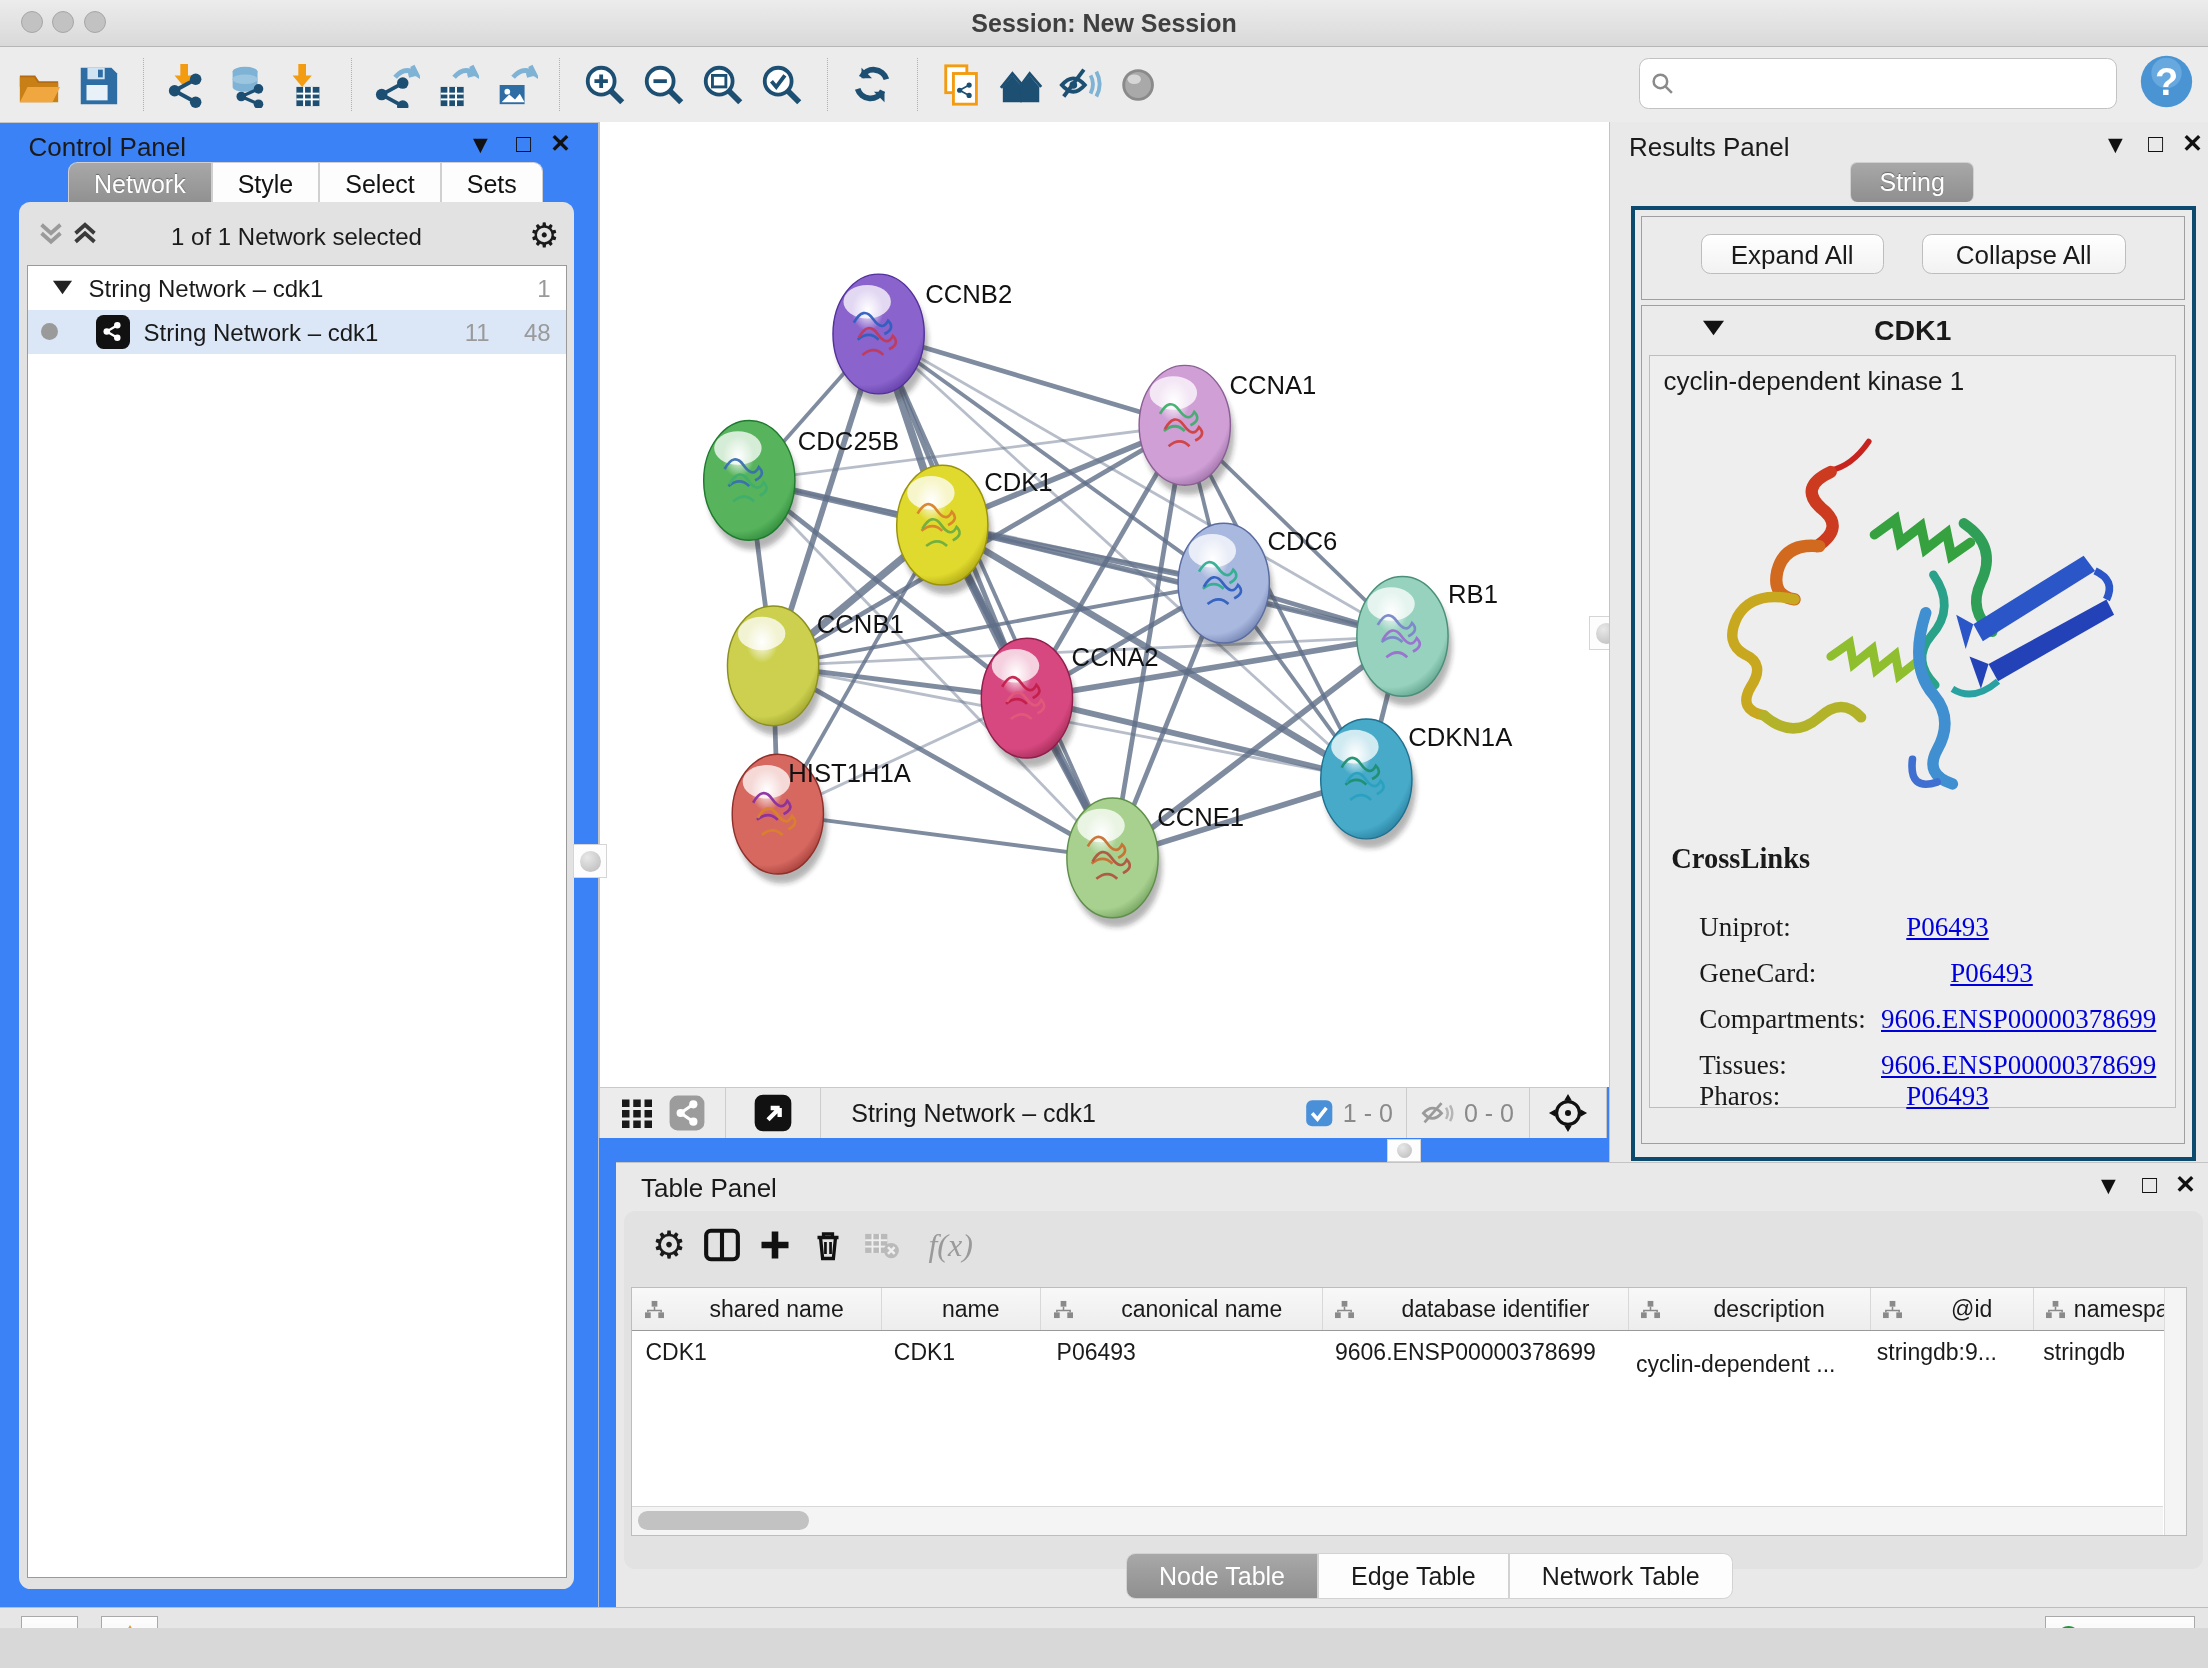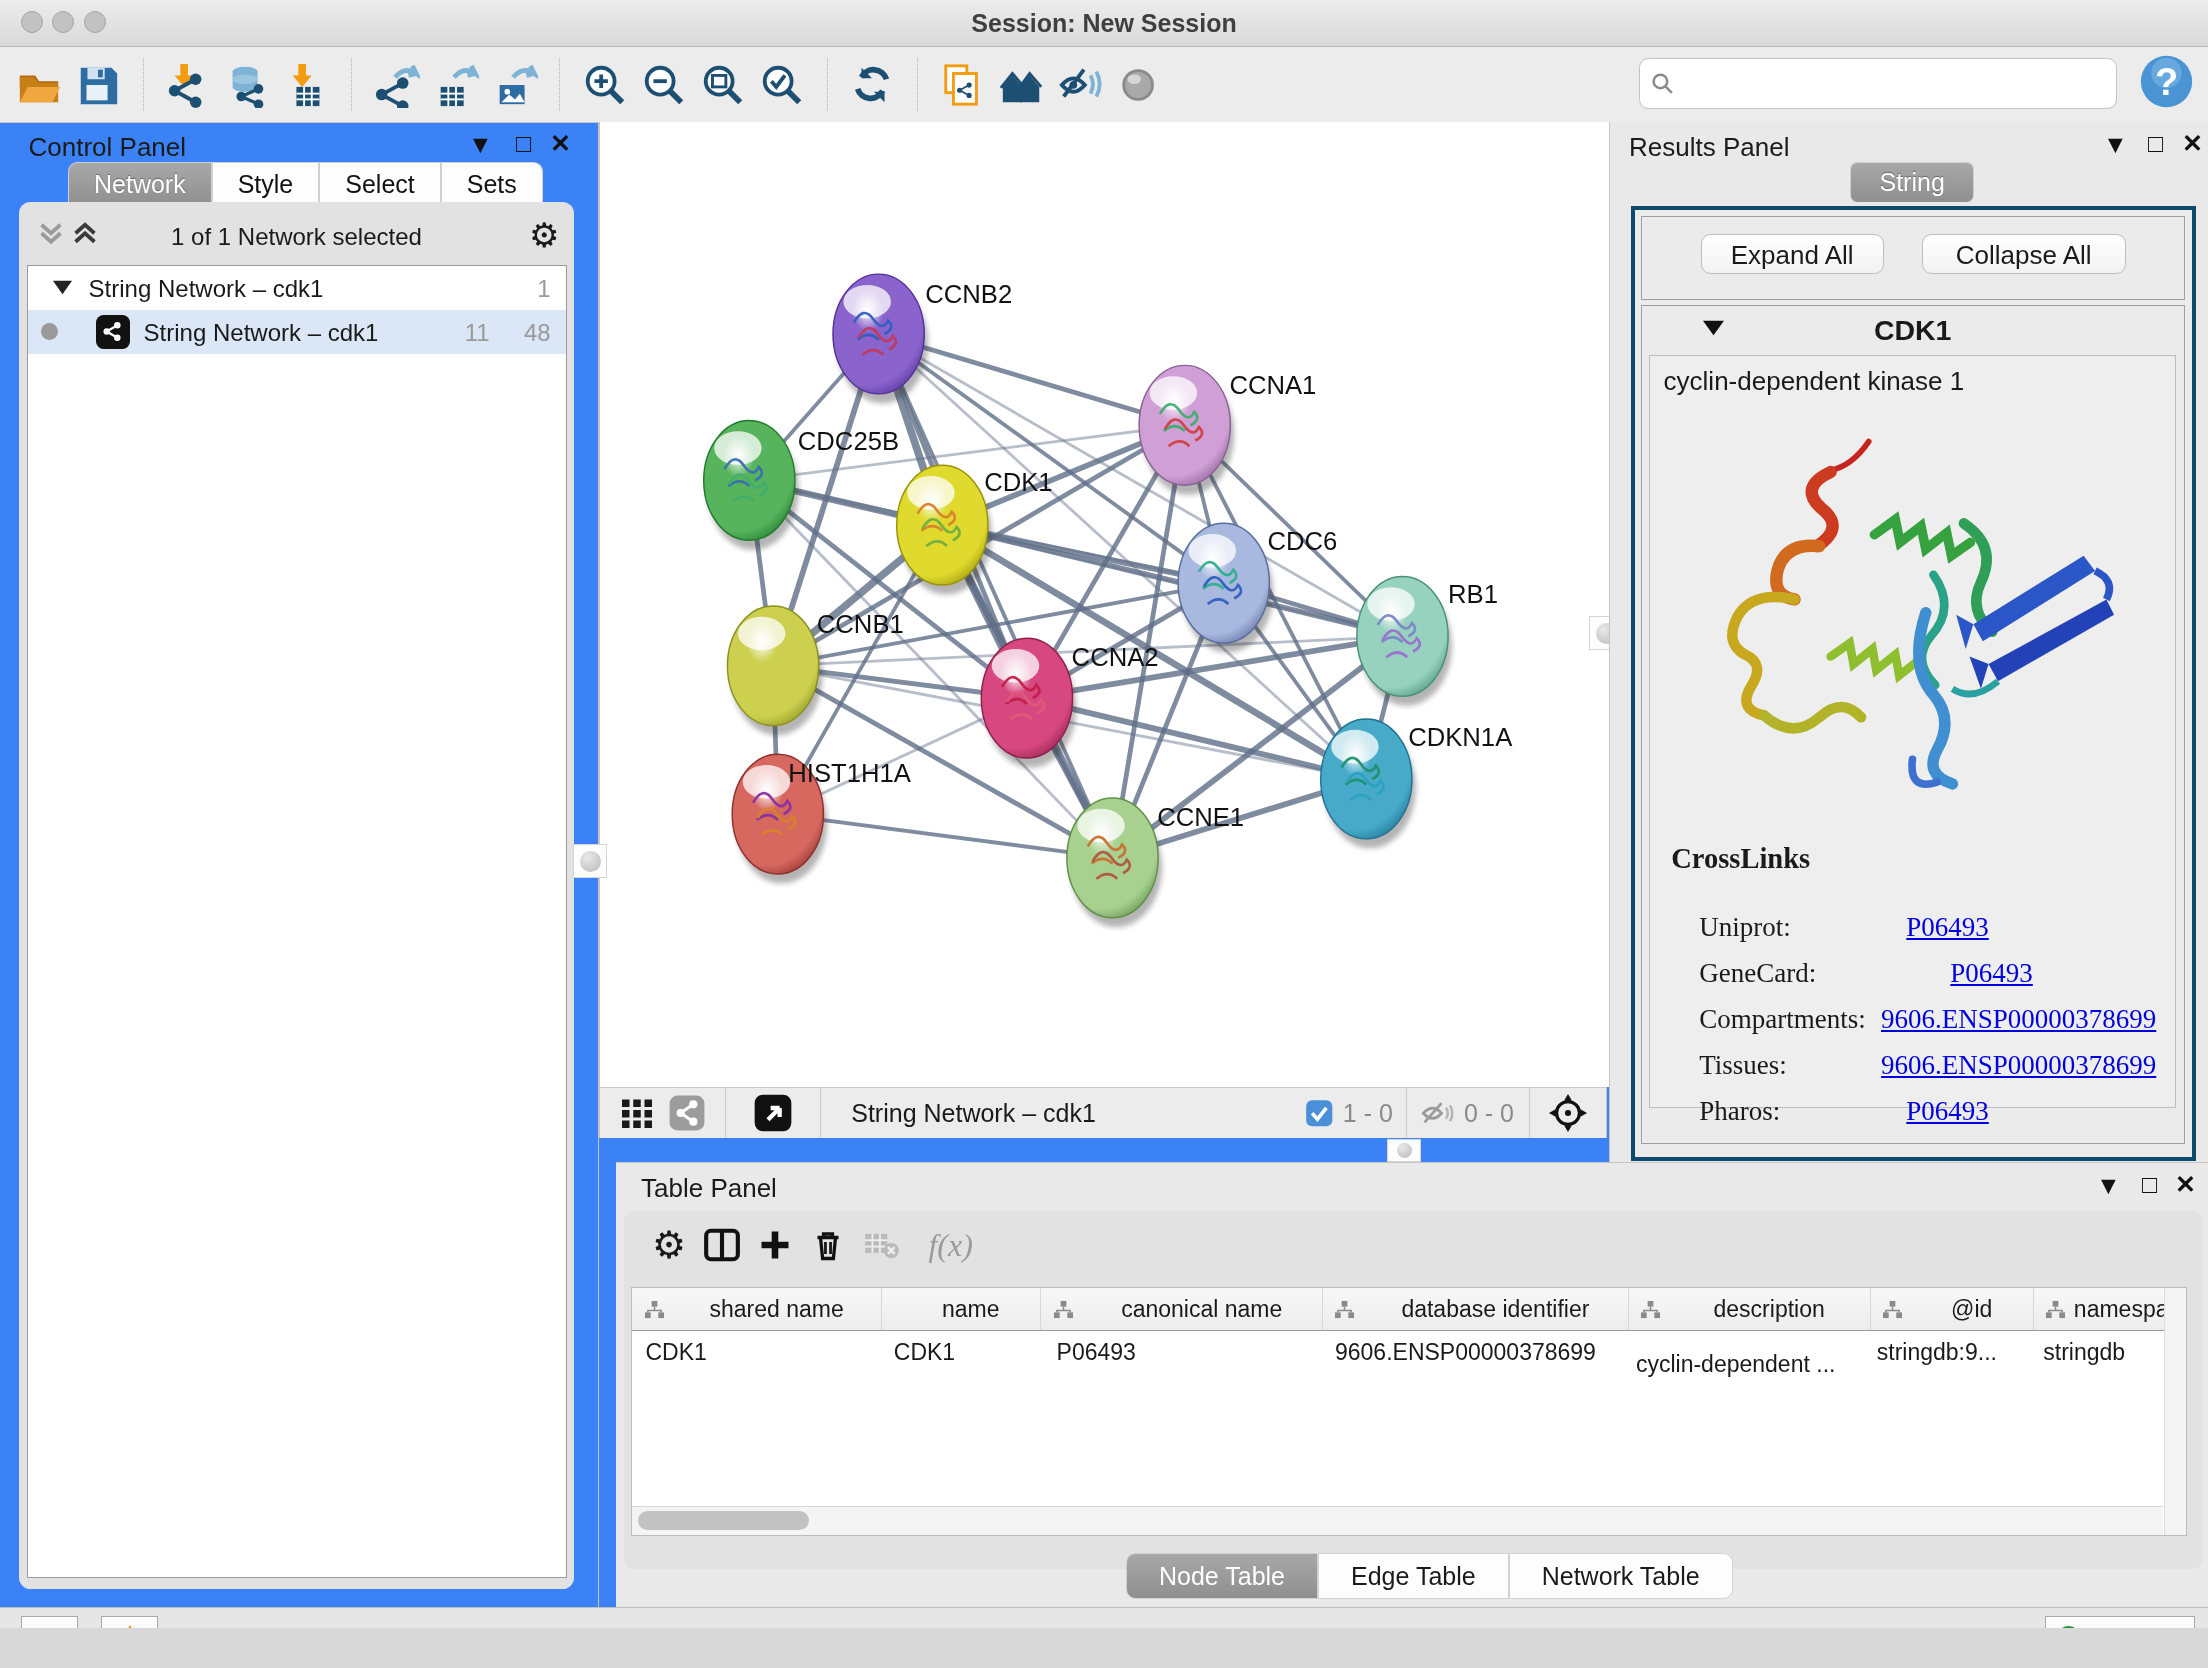--- a/index.html
+++ b/index.html
@@ -679,21 +679,21 @@
                 <a class="serif xl-label link" href="#">P06493</a>
               </div>
               <div style="display: flex; margin-bottom: 15px; gap: 44px;">
                 <span class="serif xl-label" style="width:207px">GeneCard:</span>
                 <a class="serif xl-label link" href="#">P06493</a>
               </div>
               <div style="display: flex; margin-bottom: 15px;">
                 <span class="serif xl-label" style="width:207px">Compartments:</span>
                 <a class="serif xl-label link" href="#">9606.ENSP00000378699</a>
               </div>
-              <div style="display: flex; margin-bottom: 15px;">
+              <div style="display: flex; ">
                 <span class="serif xl-label" style="width:207px">Tissues:</span>
                 <a class="serif xl-label link" href="#">9606.ENSP00000378699</a>
               </div>
               <div style="display: flex; margin-bottom: 15px;">
                 <span class="serif xl-label" style="width:207px">Pharos:</span>
                 <a class="serif xl-label link" href="#">P06493</a>
               </div>
             </div>
         </div>
       </div>

